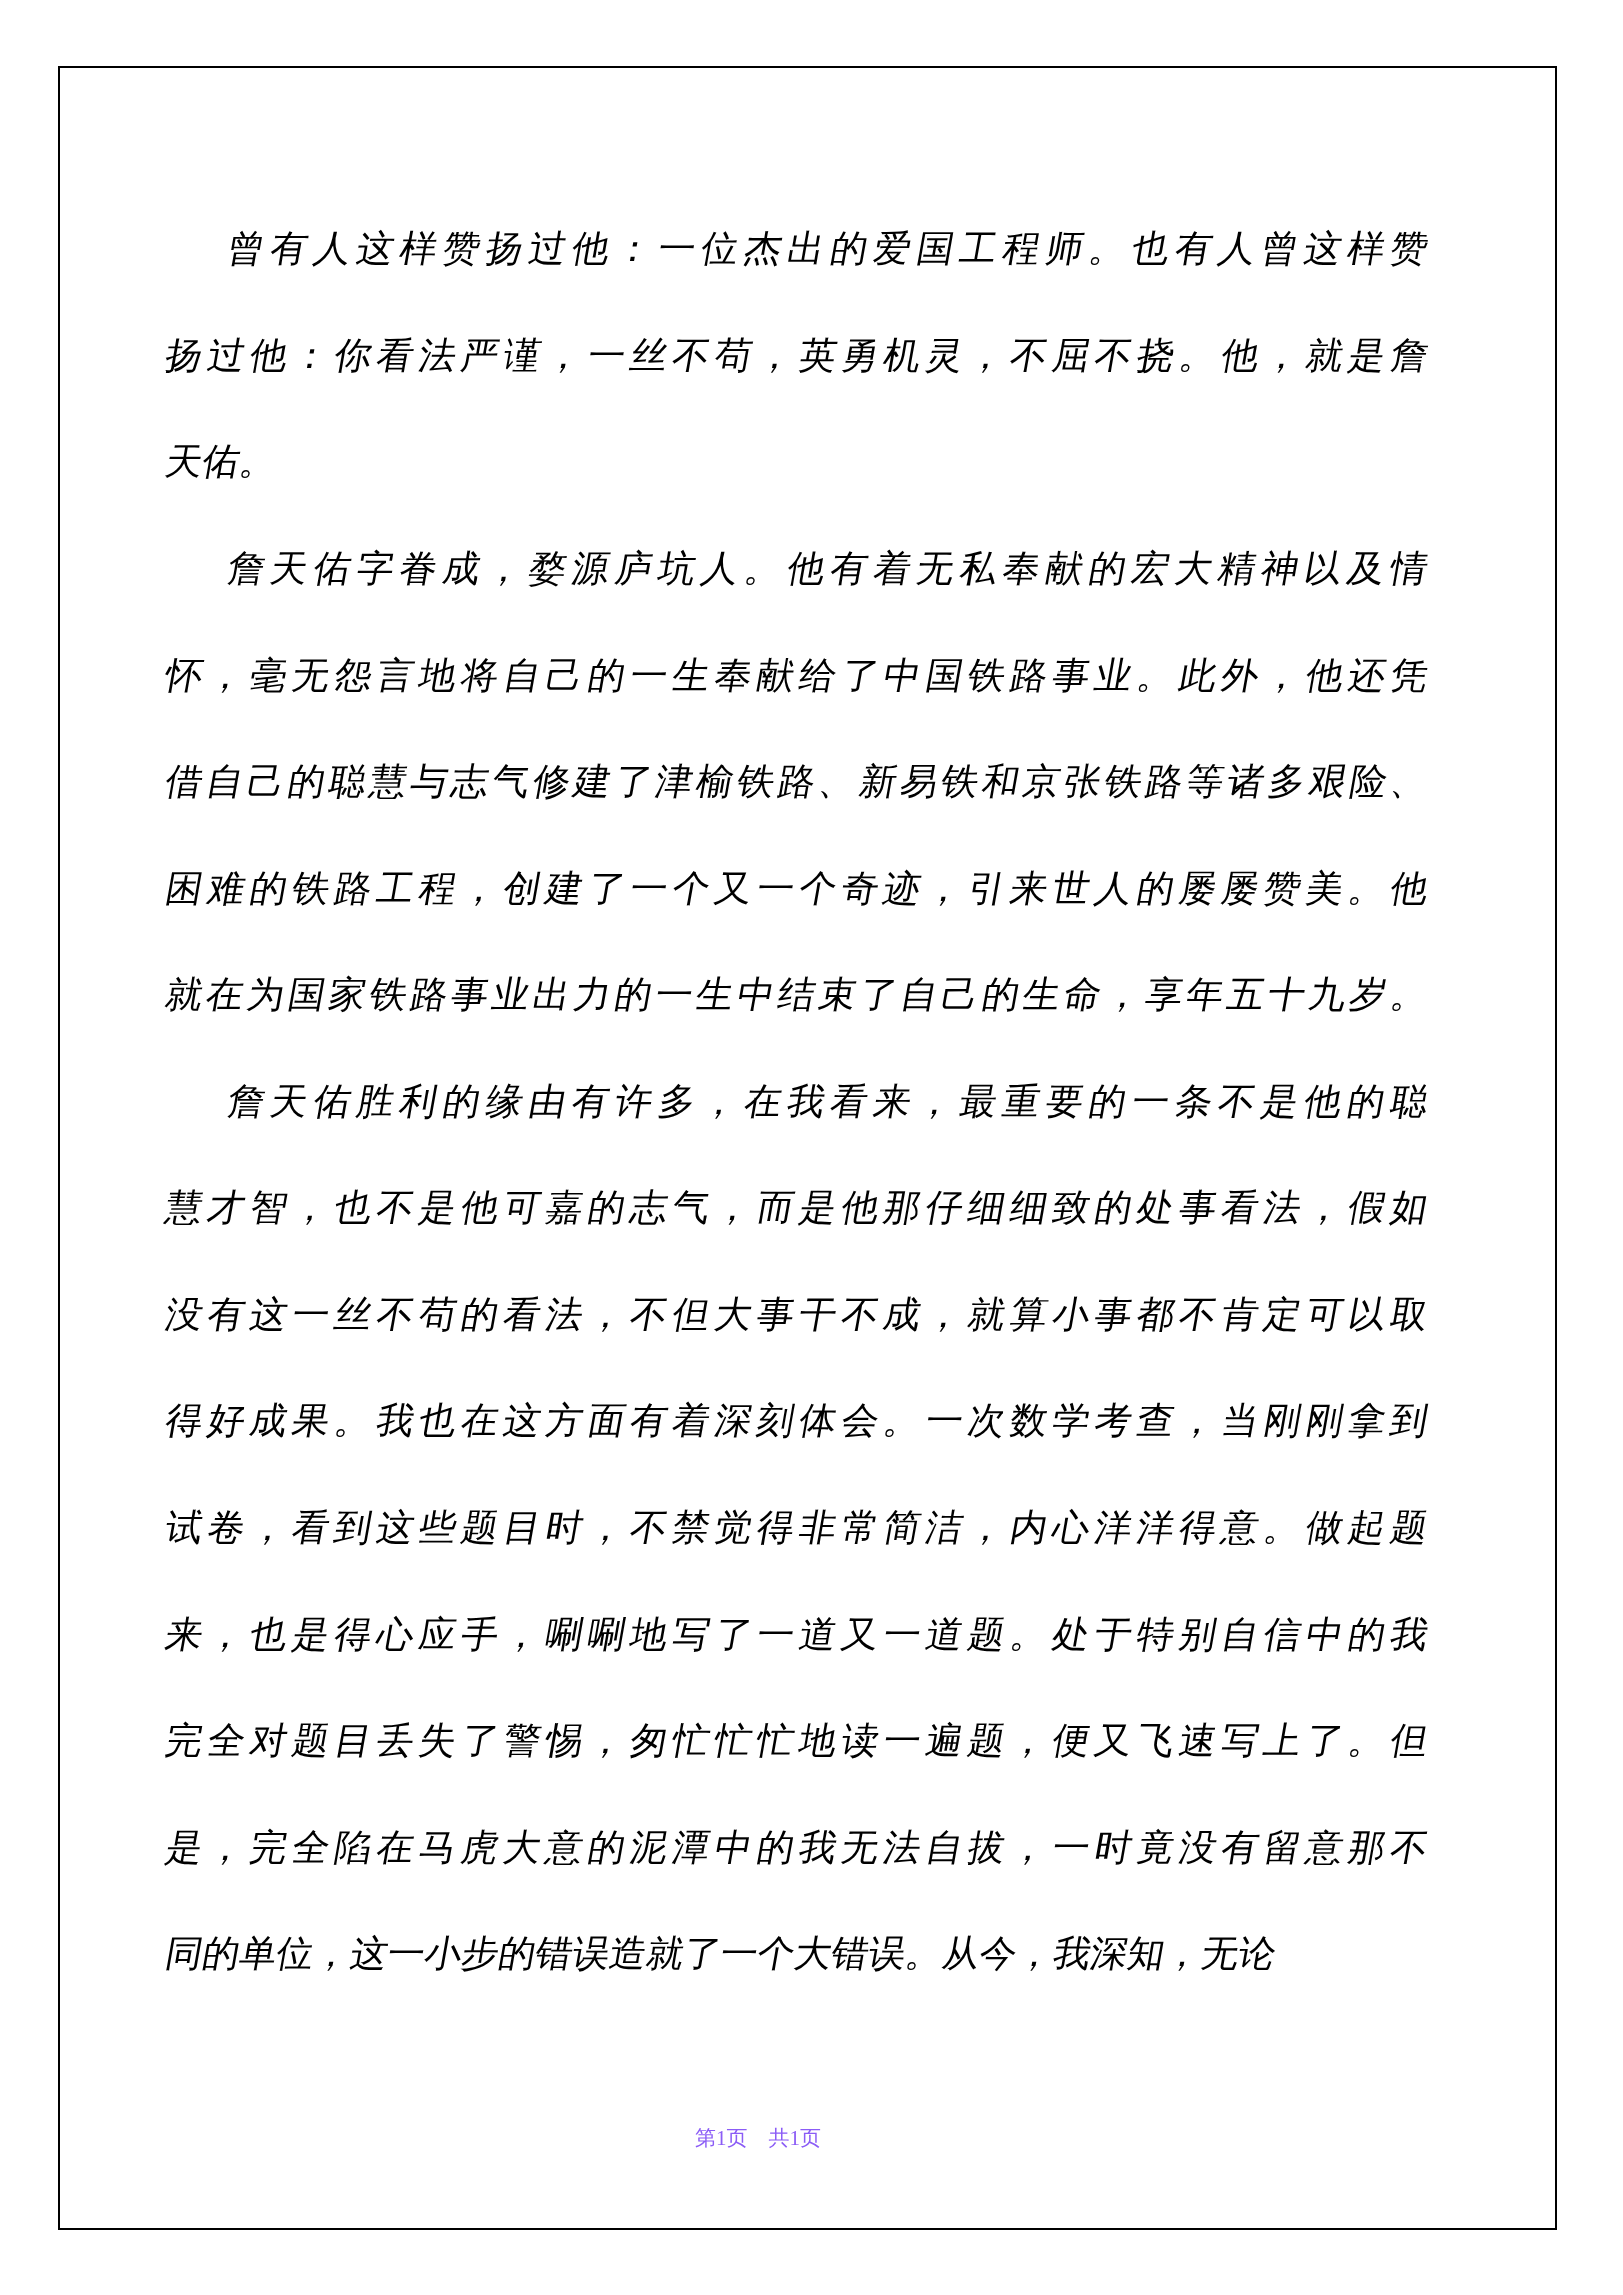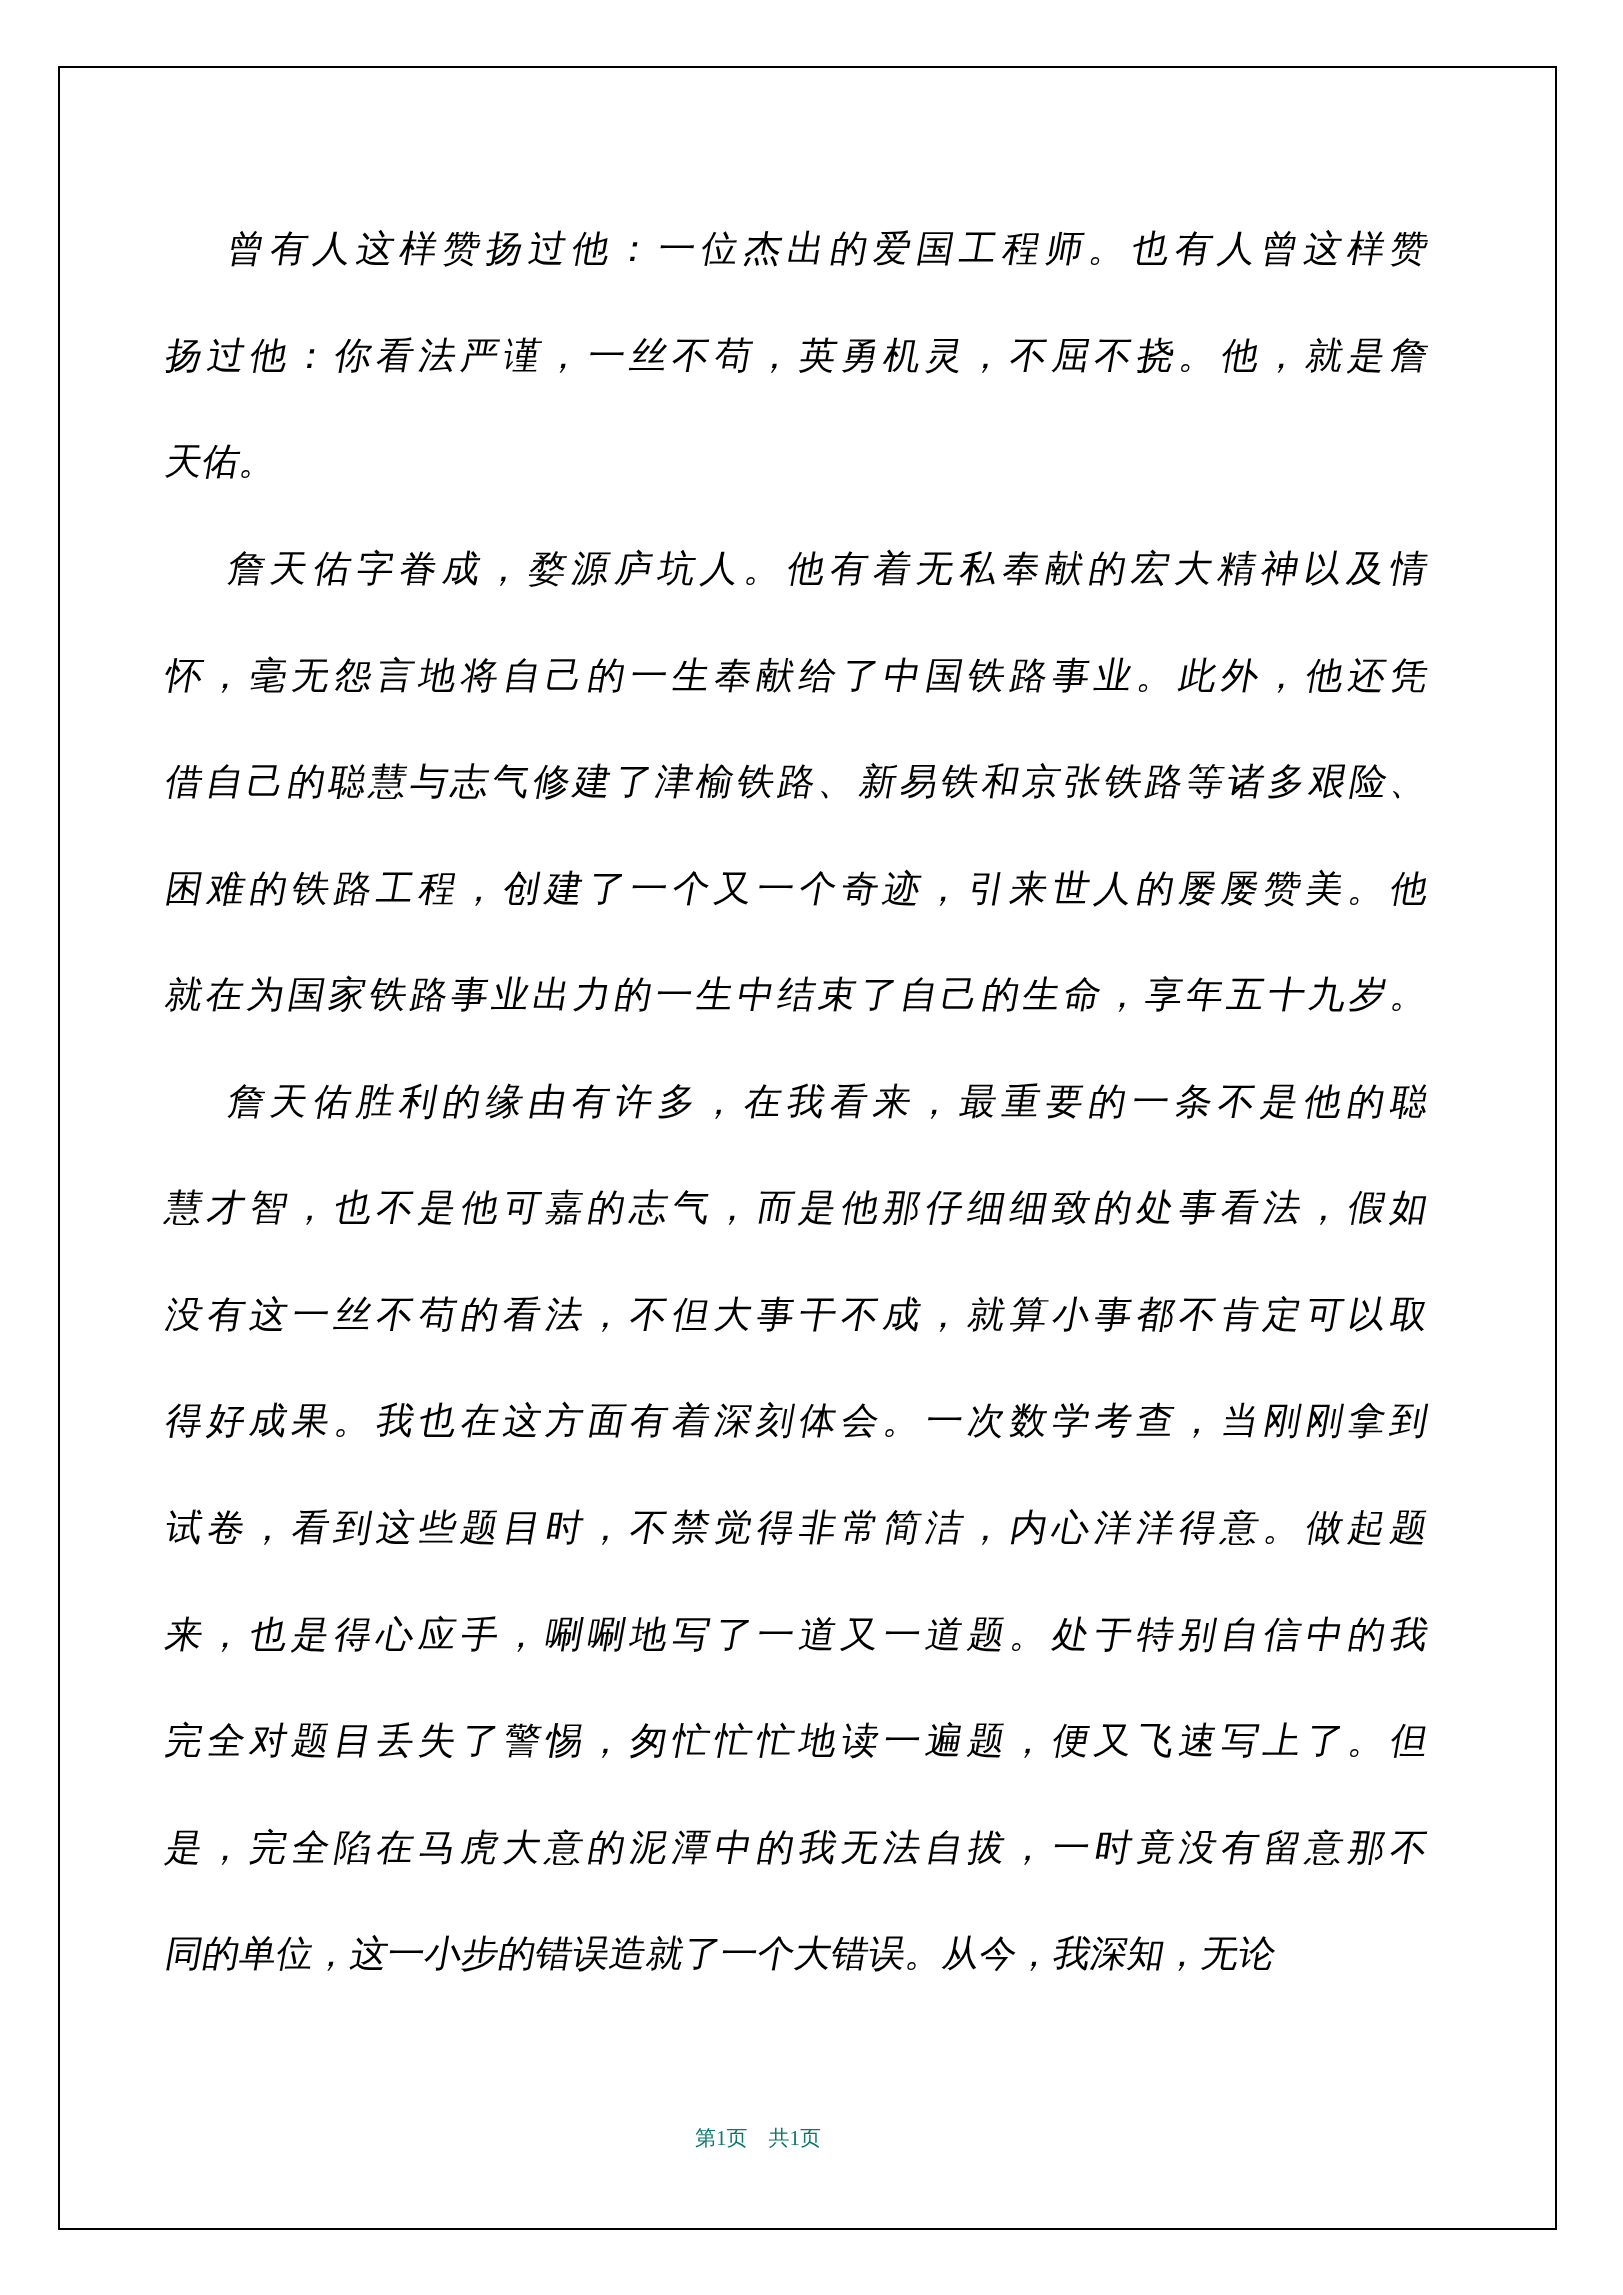--- a/index.html
+++ b/index.html
@@ -45,21 +45,21 @@
   .text-line.indent {
     text-indent: 62px;
   }
   .page-footer {
     position: absolute;
     left: 695px;
     top: 2123px;
     height: 31px;
     line-height: 31px;
     font-size: 21px;
-    color: #0f766e;
+    color: #8b5cf6;
     font-family: "Liberation Serif", serif;
   }
 </style>
 </head>
 <body>
 
 <div class="page">
   <div class="page-border"></div>
 
   <div class="text-line justify indent" style="top:224px">曾有人这样赞扬过他：一位杰出的爱国工程师。也有人曾这样赞</div>

